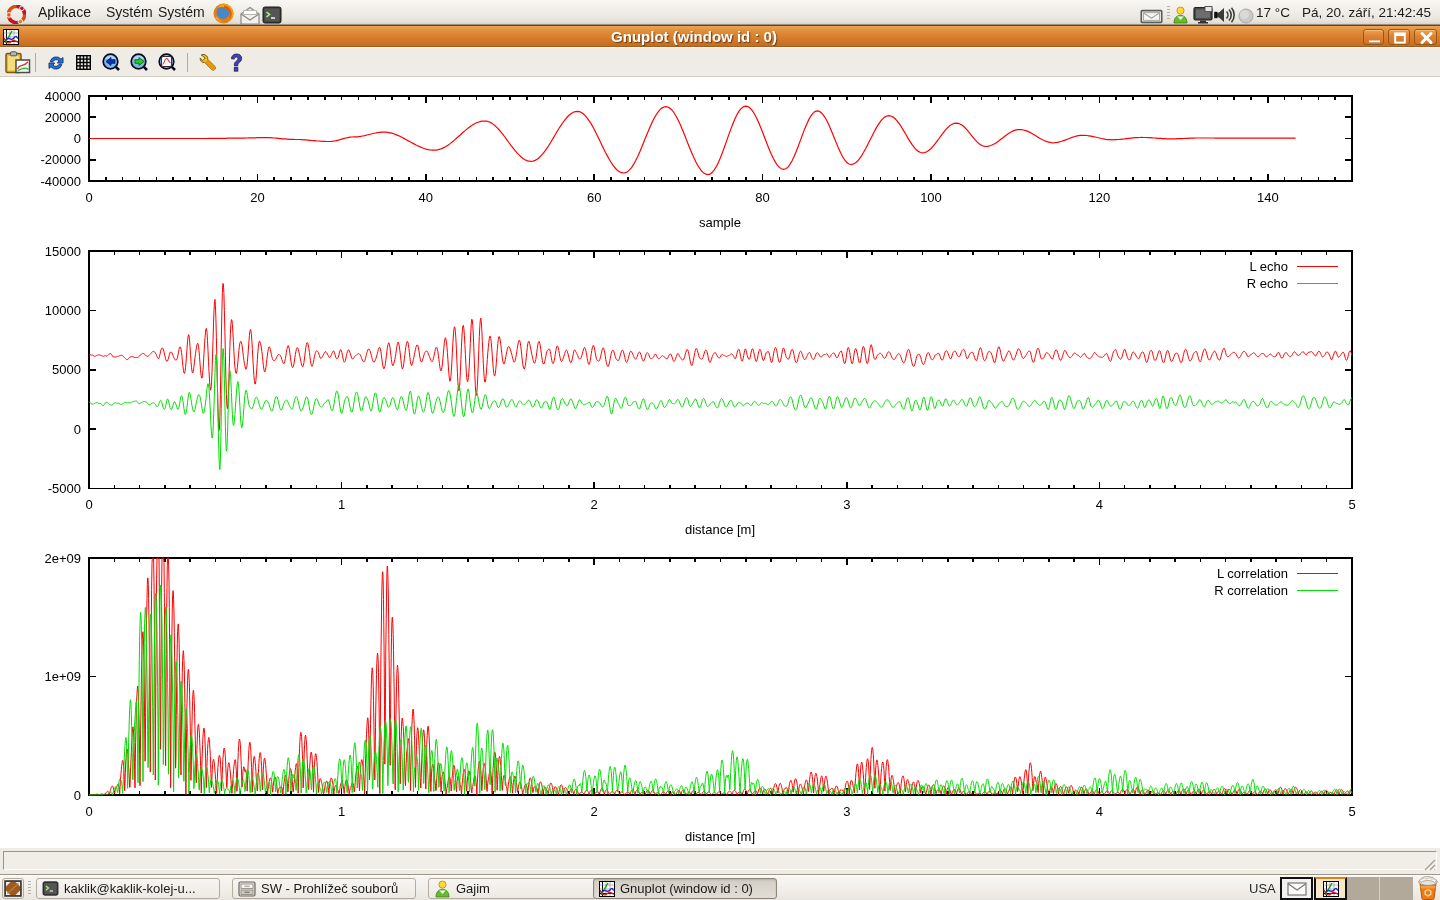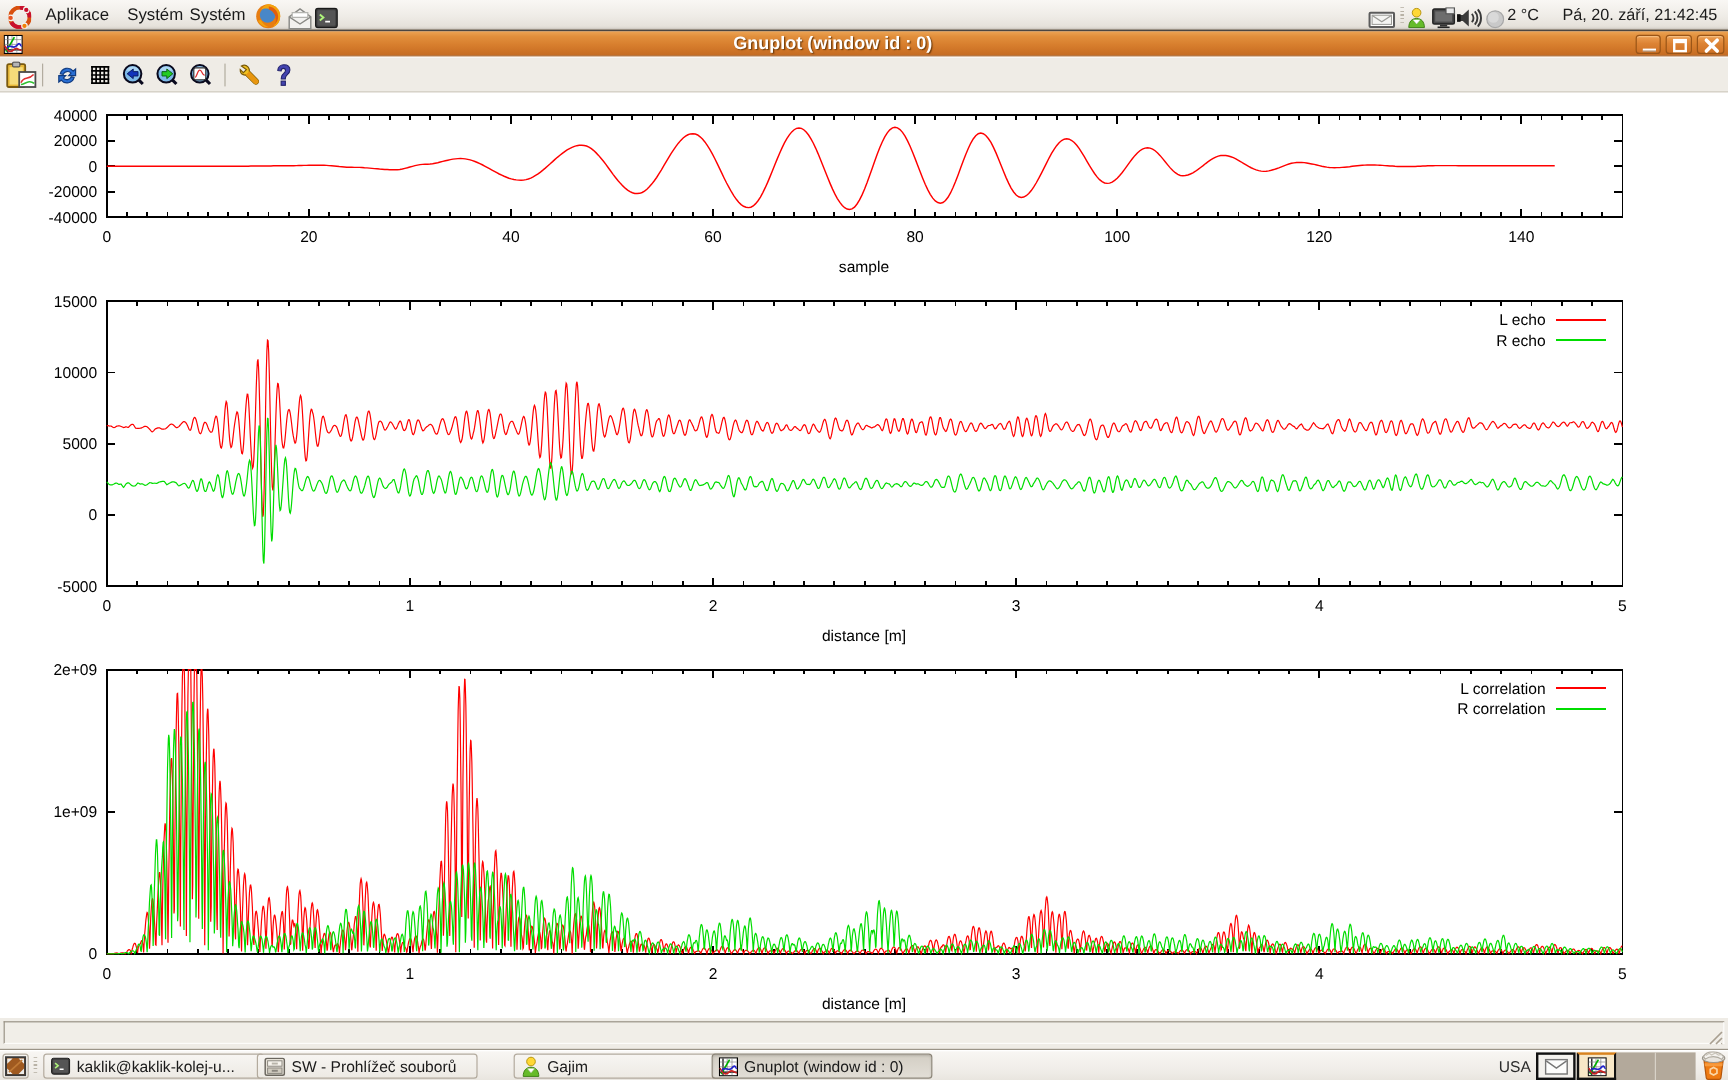--- a/index.html
+++ b/index.html
@@ -560,21 +560,21 @@
 <path d="M16 3.5 a8 8 0 0 1 0 11" fill="none" stroke="#3a3a3a" stroke-width="1.6"></path>
 <path d="M18.5 1.8 a11 11 0 0 1 0 14.4" fill="none" stroke="#3a3a3a" stroke-width="1.6"></path>
 </svg>
     </div>
   <div class="pitem" style="left:1238px;top:4px">
       <svg width="16" height="16" viewBox="0 0 16 16">
 <circle cx="8" cy="8" r="7" fill="#c9c9c9" stroke="#a8a8a8" stroke-width="1"></circle>
 <circle cx="6.5" cy="6.5" r="4.5" fill="#d9d9d9"></circle>
 </svg>
     </div>
-  <div class="pitem" style="left:1256px;font-size:13.5px">2 °C</div>
+  <div class="pitem" style="left:1256px;font-size:13.5px">17 °C</div>
   <div class="pitem" style="left:1302px;font-size:13.5px">Pá, 20. září, 21:42:45</div>
 </div>
 
 <div id="titlebar">
   <div style="position:absolute;left:3px;top:3px"><svg width="16" height="16" viewBox="0 0 16 16">
 <rect x="0.5" y="0.5" width="15" height="15" fill="#fff" stroke="#000" stroke-width="1"></rect>
 <line x1="3.5" y1="1" x2="3.5" y2="15" stroke="#000" stroke-width="1"></line>
 <line x1="1" y1="12.5" x2="15" y2="12.5" stroke="#000" stroke-width="1"></line>
 <line x1="7" y1="1" x2="7" y2="15" stroke="#888" stroke-width=".6"></line>
 <line x1="11" y1="1" x2="11" y2="15" stroke="#888" stroke-width=".6"></line>
@@ -677,21 +677,21 @@
     </div>
   <div class="grip" style="left:28px;top:5px"></div>
   <div class="tbtn" style="left:36px;width:184px"><span style="flex:0 0 auto;display:flex">
         <svg width="17" height="15" viewBox="0 0 20 18">
 <rect x="1" y="1" width="18" height="16" rx="2" fill="#3c3c3c" stroke="#1a1a1a" stroke-width="1"></rect>
 <rect x="2.5" y="2.5" width="15" height="13" rx="1" fill="#555"></rect>
 <path d="M4.5 6 l3 2.5 -3 2.5" fill="none" stroke="#aef27a" stroke-width="1.6"></path>
 <line x1="9" y1="12" x2="13" y2="12" stroke="#fff" stroke-width="1.4"></line>
 </svg>
       </span>kaklik@kaklik-kolej-u...</div>
-  <div class="tbtn" style="left:214px;width:184px"><span style="flex:0 0 auto;display:flex">
+  <div class="tbtn" style="left:232px;width:184px"><span style="flex:0 0 auto;display:flex">
         <svg width="18" height="16" viewBox="0 0 18 16">
 <rect x="1" y="1" width="16" height="14" rx="1.5" fill="#e6e2d8" stroke="#6a665e" stroke-width="1.2"></rect>
 <rect x="3" y="3" width="12" height="4.5" fill="#f6f3ec" stroke="#8a867e" stroke-width=".8"></rect>
 <rect x="3" y="9" width="12" height="4.5" fill="#cfcabe" stroke="#8a867e" stroke-width=".8"></rect>
 <rect x="6.5" y="10.5" width="5" height="1.6" fill="#8a867e"></rect>
 <rect x="6.5" y="4.5" width="5" height="1.6" fill="#b8b4aa"></rect>
 </svg>
       </span>SW - Prohlížeč souborů</div>
   <div class="tbtn" style="left:428px;width:183px"><span style="flex:0 0 auto;display:flex">
         <svg width="17" height="18" viewBox="0 0 17 18">

